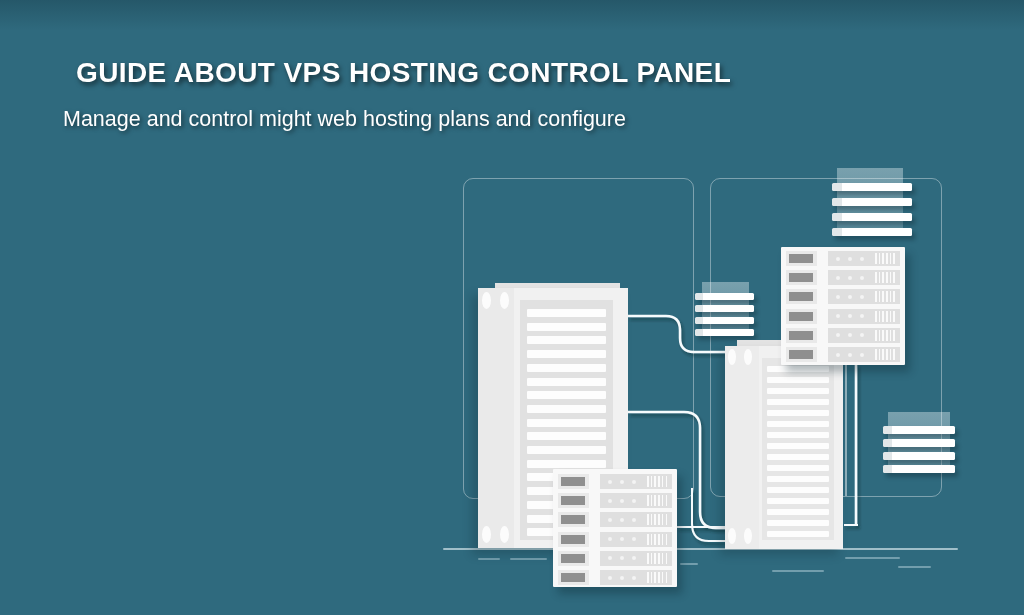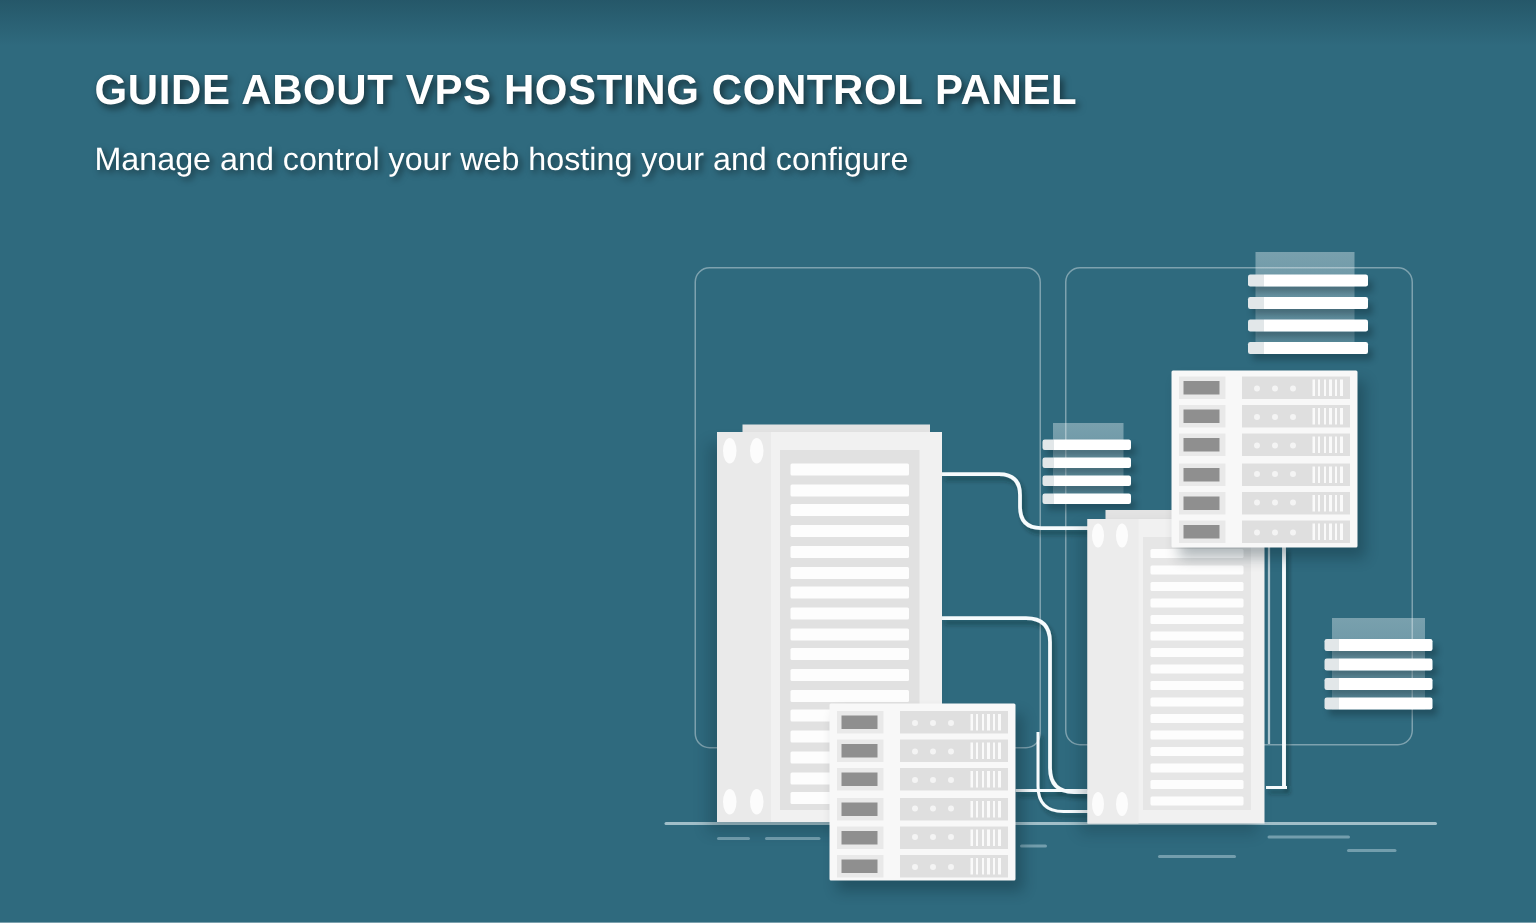--- a/index.html
+++ b/index.html
@@ -3,21 +3,21 @@
 <meta charset="utf-8">
 <style>
   html,body{margin:0;padding:0;}
   body{font-family:"Liberation Sans","DejaVu Sans",sans-serif;}
   #stage{position:relative;width:1024px;height:615px;overflow:hidden;background:#2f6a7e;}
   .vignette{position:absolute;inset:0;pointer-events:none;
     background:radial-gradient(145% 135% at 48% 44%, rgba(0,0,0,0) 55%, rgba(3,22,30,.33) 100%),
                linear-gradient(180deg, rgba(3,22,30,.22), rgba(3,22,30,0) 5%);}
   
   .hdr{position:absolute;left:63px;top:44px;color:#fff;}
-  .hdr h1{margin:0;font-size:28px;font-weight:bold;letter-spacing:.4px;
+  .hdr h1{margin:13px;font-size:28px;font-weight:bold;letter-spacing:.4px;
     text-shadow:2px 3px 5px rgba(0,0,0,.55),0 0 1px rgba(0,0,0,.25);}
   .hdr .sub{margin-top:17px;font-size:21.5px;line-height:26px;
     text-shadow:2px 2px 4px rgba(0,0,0,.5);}
   .hdr .sub span{display:block;}
   
   .outline{position:absolute;border:1.5px solid rgba(255,255,255,.38);border-radius:10px;}
   
   .gline{position:absolute;height:2px;background:rgba(223,236,241,.65);border-radius:1px;}
   .gline.dim{background:rgba(200,221,230,.45);}
   
@@ -49,21 +49,21 @@
 </style>
 </head>
 <body>
 
 <div id="stage">
   <div class="vignette"></div>
 
   <div class="hdr">
     <h1>GUIDE ABOUT VPS HOSTING CONTROL PANEL</h1>
     <div class="sub">
-      <span>Manage and control your web hosting your and configure</span>
+      <span>Manage and control might web hosting plans and configure</span>
     </div>
   </div>
 
   <div>
 
     <div class="outline" style="left:463px;top:178px;width:229px;height:319px;"></div>
     <div class="outline" style="left:710px;top:178px;width:230px;height:317px;"></div>
 
     <div class="gline" style="left:443px;top:548px;width:515px;"></div>
     <div class="gline dim" style="left:478px;top:558px;width:22px;"></div>

